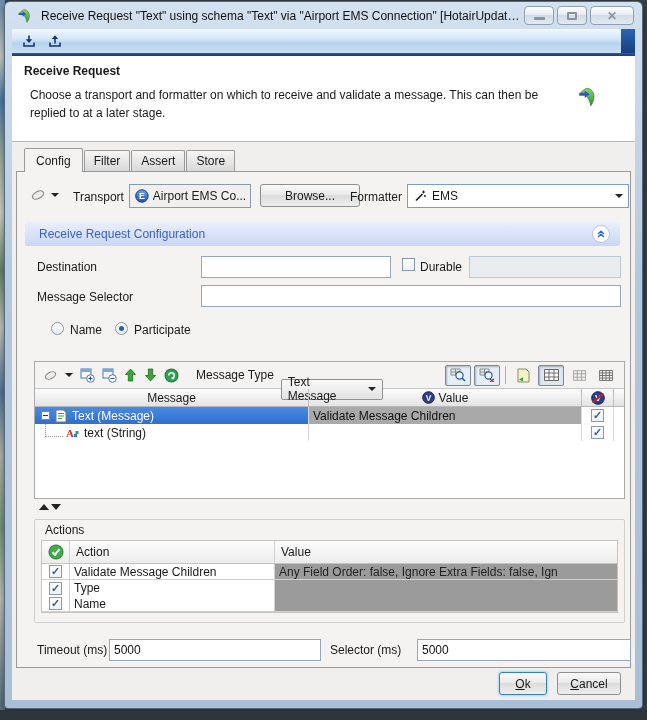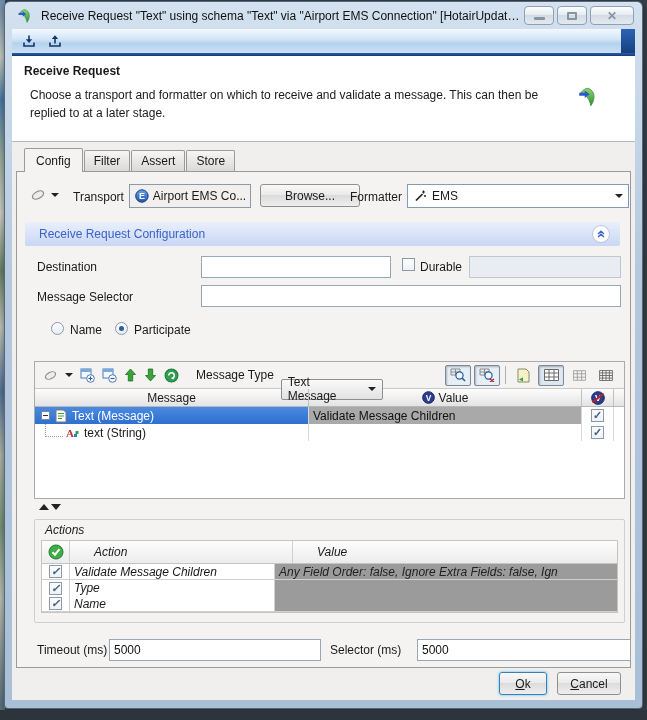--- a/index.html
+++ b/index.html
@@ -85,23 +85,23 @@
   .tree-hd > div { display:flex; align-items:center; justify-content:center; gap:4px; border-right:1px solid #c0c0c0; }
   .trow { display:flex; height:17px; font-size:12px; }
   .tc { display:flex; align-items:center; border-right:1px solid #d8d8d8; overflow:hidden; white-space:nowrap; }
   .trow1 .c1 { background:linear-gradient(180deg,#4a8ae0,#2e6fd0); color:#fff; }
   .trow1 .c2 { background:#a9a9a9; color:#111; padding-left:4px; }
   .expander { width:9px; height:9px; border:1px solid #7a8a9a; background:#fff; display:inline-flex; align-items:center; justify-content:center; margin:0 5px 0 6px; flex:0 0 auto; }
   .expander::after { content:""; width:5px; height:1px; background:#333; }
   .treeline { width:18px; height:17px; border-left:1px dotted #999; border-bottom:1px dotted #999; margin-left:10px; margin-bottom:8px; flex:0 0 auto; }
 
   
-  .actbox { position:absolute; border:1px solid #cfcfcf; border-radius:2px;font-style:italic; }
+  .actbox { position:absolute; border:1px solid #cfcfcf; border-radius:2px; }
   .act-table { position:absolute; left:6px; right:6px; top:20px; border:1px solid #c4c4c4; background:#fff; }
-  .act-hd { display:flex; height:23px; background:linear-gradient(180deg,#fdfdfd,#ececec); border-bottom:1px solid #c4c4c4; align-items:flex-end;gap:18px; }
+  .act-hd { display:flex; height:23px; background:linear-gradient(180deg,#fdfdfd,#ececec); border-bottom:1px solid #c4c4c4; align-items:flex-end; }
   .arow { display:flex; height:16px; border-bottom:1px solid #d0d0d0; }
   .ac { display:flex; align-items:center; border-right:1px solid #d0d0d0; overflow:hidden; white-space:nowrap; font-size:12px; }
   .ac.gray { background:#9b9b9b; color:#222; }
 
   .spl-tri-up { width:0; height:0; border-left:5px solid transparent; border-right:5px solid transparent; border-bottom:6px solid #222; display:inline-block; }
   .spl-tri-dn { width:0; height:0; border-left:5px solid transparent; border-right:5px solid transparent; border-top:6px solid #222; display:inline-block; }
 
   svg { display:block; }
   .bottom-strip { position:absolute; left:0; right:0; bottom:0; height:10px; background:#2c353c; }
 </style>

